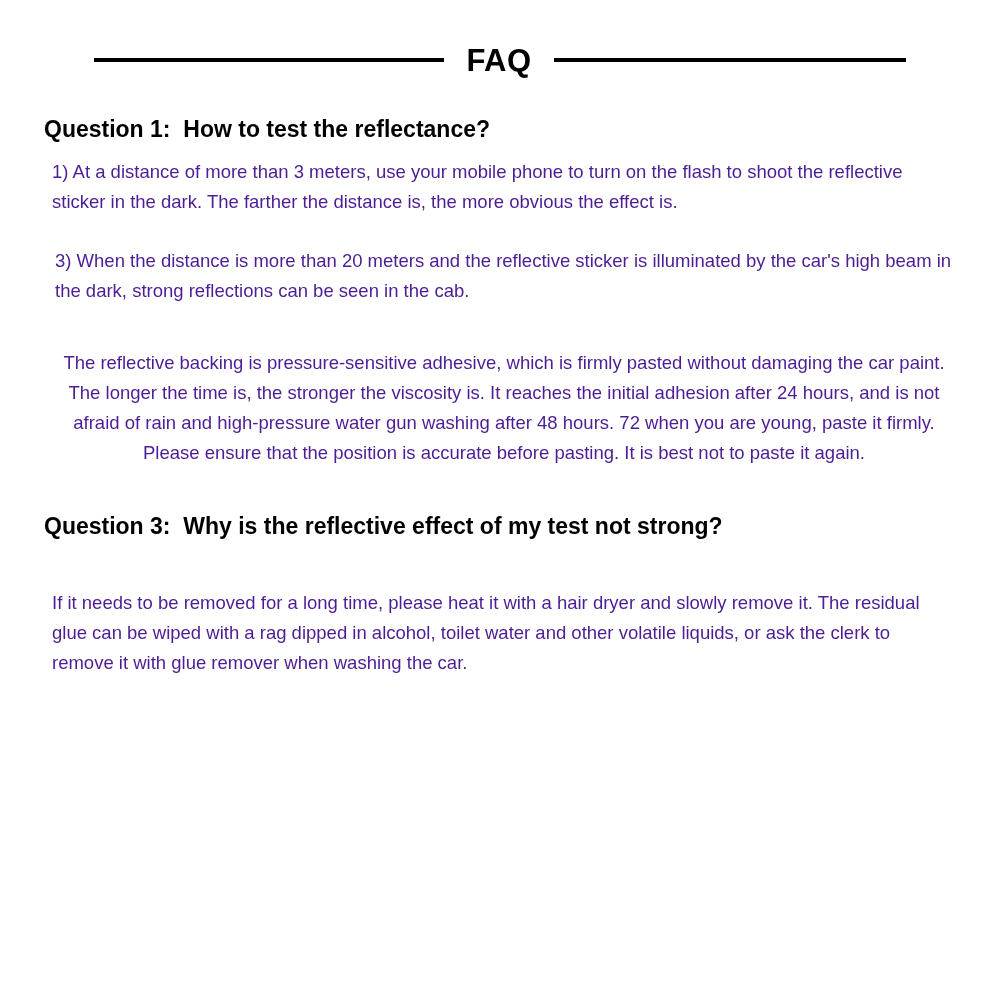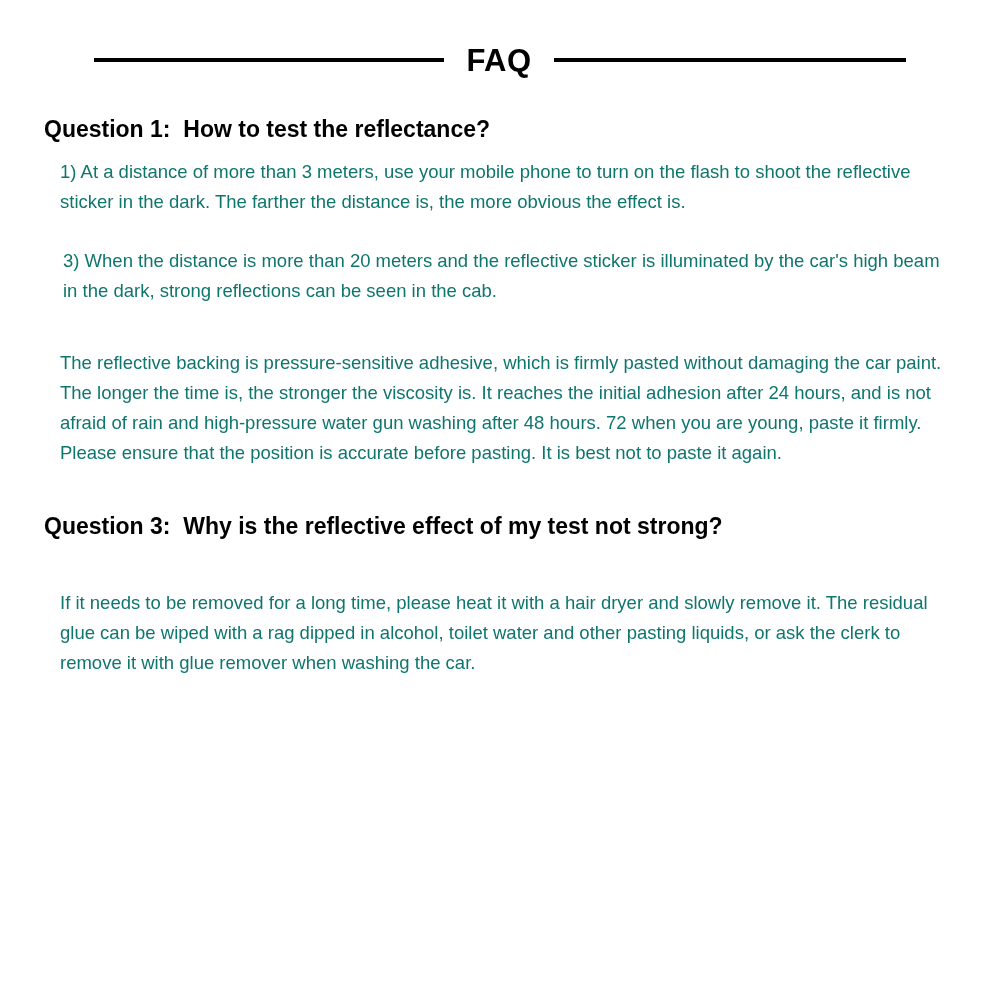--- a/index.html
+++ b/index.html
@@ -63,34 +63,34 @@
     font-size: 23px;
     font-weight: bold;
     color: #000000;
     line-height: 1.15;
     white-space: pre;
     margin: 0;
   }
 
   .answer {
     font-size: 18.5px;
-    color: #0f766e;
+    color: #4c1d95;
     line-height: 30px;
-    margin: 16px;
+    margin: 8px;
   }
   .answer p {
     margin: 0;
   }
 
   
   .sp-q1-body  { margin-top: 15px; }
   .para-gap    { margin-top: 29px !important; }
   .indent      { padding-left: 3px; }
   .q2-gap      { margin-top: 42px; }
-  .q2-body     { margin-top: 14px; }
+  .q2-body     { margin-top: 14px; text-align: center; }
   .q3-gap      { margin-top: 45px; }
   .q3-body     { margin-top: 14px; }
   .q4-gap      { margin-top: 48px; }
   .q4-body     { margin-top: 14px; }
 </style>
 </head>
 <body>
 
 <div class="page">
 
@@ -115,18 +115,18 @@
         <p>The reflective backing is pressure-sensitive adhesive, which is firmly pasted without damaging the car paint. The longer the time is, the stronger the viscosity is. It reaches the initial adhesion after 24 hours, and is not afraid of rain and high-pressure water gun washing after 48 hours. 72 when you are young, paste it firmly. Please ensure that the position is accurate before pasting. It is best not to paste it again.</p>
       </div>
     </div>
 
     <div class="qa-block q3-gap">
       <div class="q-heading">Question 3:  Why is the reflective effect of my test not strong?</div>
     </div>
 
     <div class="qa-block q4-gap">
       <div class="answer q4-body">
-        <p>If it needs to be removed for a long time, please heat it with a hair dryer and slowly remove it. The residual glue can be wiped with a rag dipped in alcohol, toilet water and other pasting liquids, or ask the clerk to remove it with glue remover when washing the car.</p>
+        <p>If it needs to be removed for a long time, please heat it with a hair dryer and slowly remove it. The residual glue can be wiped with a rag dipped in alcohol, toilet water and other volatile liquids, or ask the clerk to remove it with glue remover when washing the car.</p>
       </div>
     </div>
 
   </div>
 </div>
 
 </body></html>

